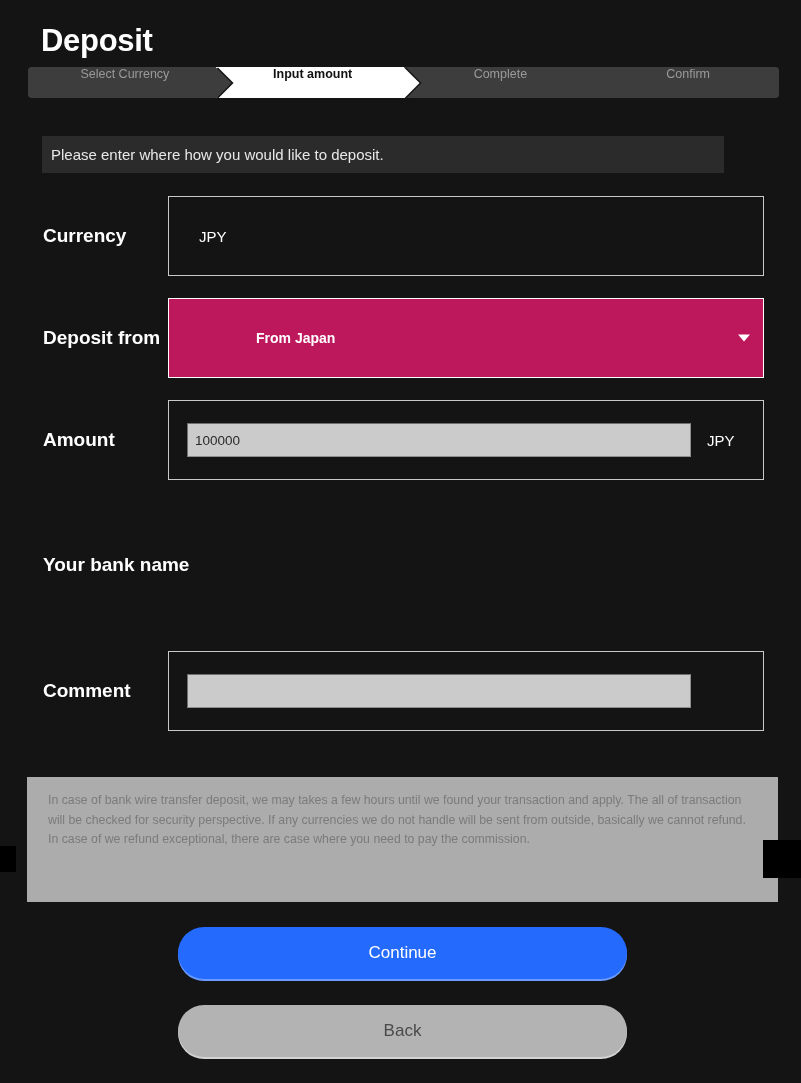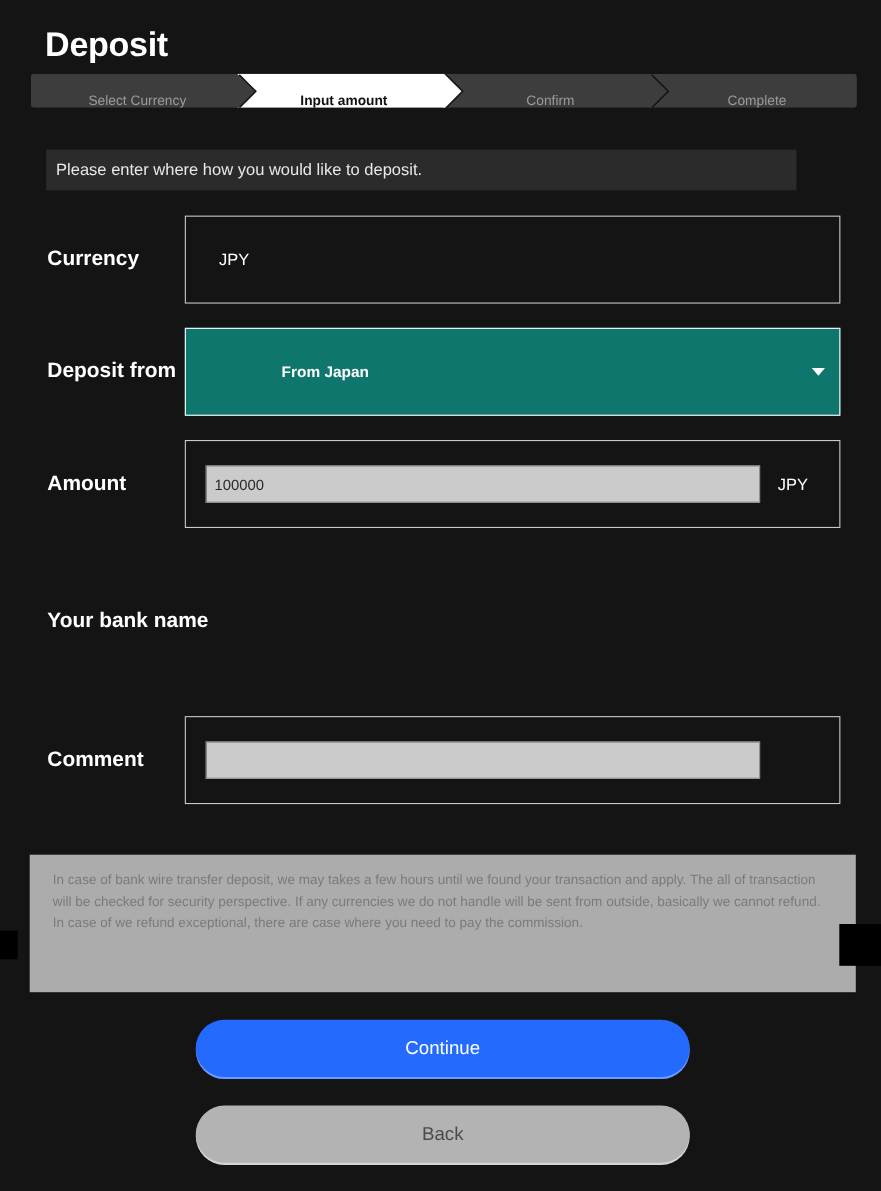--- a/index.html
+++ b/index.html
@@ -43,21 +43,21 @@
     overflow: hidden;
   }
   .step {
     position: relative;
     flex: 1 1 0;
     height: 31px;
     background: #3d3d3d;
     color: #9a9a9a;
     font-size: 12.5px;
     display: flex;
-    align-items: flex-end;
+    align-items: flex-start;
     justify-content: center;
     text-align: center;
   }
   .step-label { position: relative; z-index: 3; padding-left: 6px; }
   .step.active {
     background: #ffffff;
     color: #111111;
     font-weight: bold;
   }
   
@@ -125,21 +125,21 @@
     top: 0;
     width: 596px;
     height: 100%;
     border: 1px solid #c9c9c9;
     background: #141414;
     display: flex;
     align-items: center;
   }
   .field-box.dropdown {
     border: 1px solid #ffffff;
-    background: #0f766e;
+    background: #be185d;
   }
 
   .static-value {
     font-size: 15px;
     color: #ffffff;
     padding-left: 30px;
   }
   .dropdown-value {
     font-size: 14px;
     font-weight: bold;
@@ -250,26 +250,26 @@
       <span class="arrow-outline"></span>
       <span class="arrow"></span>
       <span class="step-label">Select Currency</span>
     </div>
     <div class="step active">
       <span class="arrow-outline"></span>
       <span class="arrow"></span>
       <span class="step-label">Input amount</span>
     </div>
     <div class="step">
+      <span class="step-label">Complete</span>
+    </div>
+    <div class="step">
       <span class="arrow-outline"></span>
       <span class="arrow"></span>
       <span class="step-label">Confirm</span>
-    </div>
-    <div class="step">
-      <span class="step-label">Complete</span>
     </div>
   </div>
 
   <div class="instruction">Please enter where how you would like to deposit.</div>
 
   <div class="form">
 
     <div class="row" style="top:196px;height:80px;">
       <div class="row-label">Currency</div>
       <div class="field-box">

